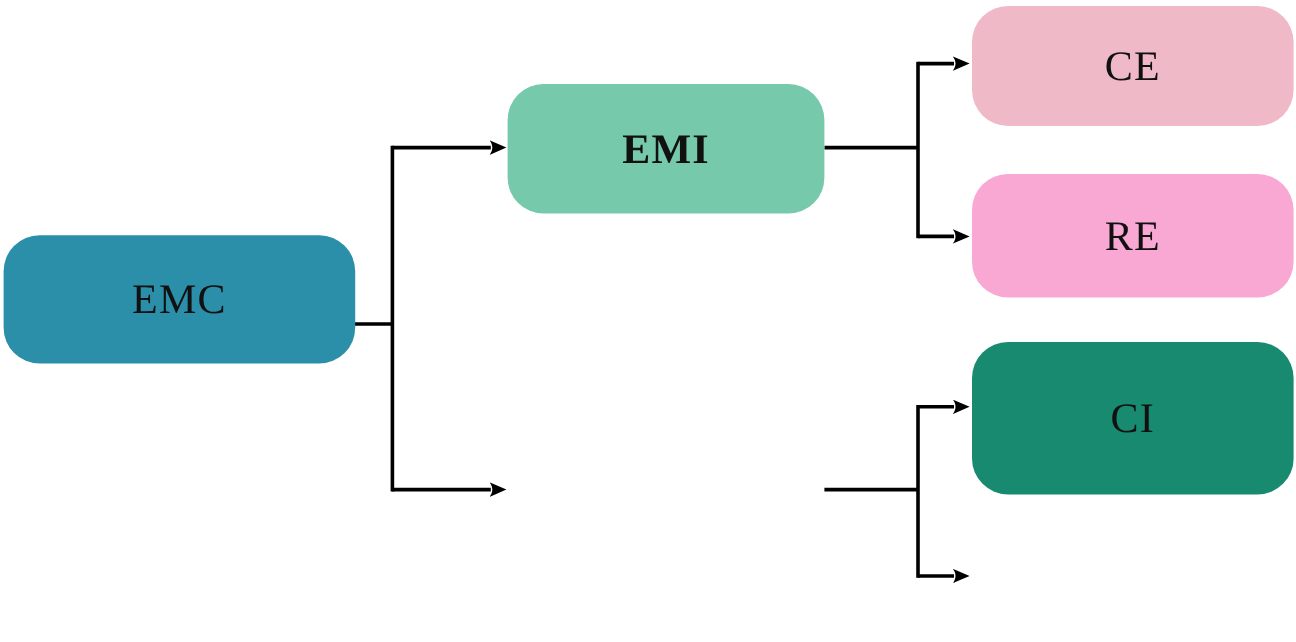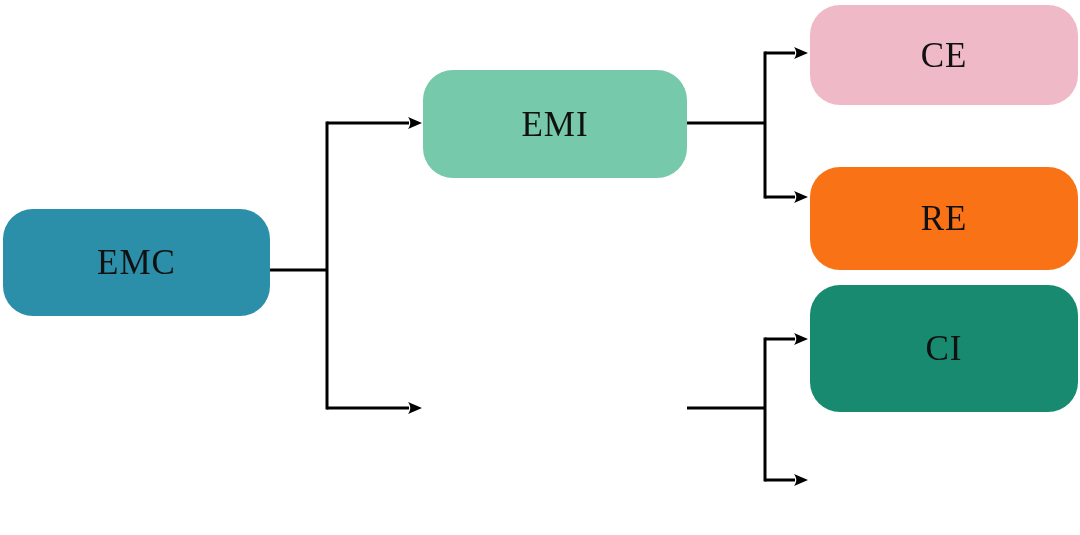--- a/index.html
+++ b/index.html
@@ -31,21 +31,21 @@
     justify-content: center;
     text-align: right;
   }
   .node .label {
     font-size: 35px;
     letter-spacing: 1px;
     color: #111111;
     line-height: 1;
     user-select: none;
   }
-  .node-emc { left: 3px;   top: 209px; width: 267px; height: 107px; }
+  .node-emc { left: 3px;   top: 196px; width: 293px; height: 107px; }
   .node-emi { left: 423px; top: 70px;  width: 264px; height: 108px; }
   .node-ems { left: 423px; top: 356px; width: 264px; height: 106px; }
   .node-ce  { left: 810px; top: 5px;   width: 268px; height: 100px; }
   .node-re  { left: 810px; top: 145px; width: 268px; height: 103px; }
   .node-ci  { left: 810px; top: 285px; width: 268px; height: 127px; }
   .node-ri  { left: 810px; top: 425px; width: 268px; height: 107px; }
 </style>
 </head>
 <body>
 
@@ -73,30 +73,30 @@
       <path d="M765,337.5 V481.5"></path>
       <path d="M765,339 H795" marker-end="url(#arrow)"></path>
       <path d="M765,480 H795" marker-end="url(#arrow)"></path>
     </g>
   </svg>
 
   <div class="node node-emc" style="background: rgb(43, 143, 169);">
     <span class="label">EMC</span>
   </div>
 
-  <div class="node node-emi" style="background: rgb(118, 201, 171);">
+  <div class="node node-emi" style="background: rgb(118, 201, 171); font-weight: bold;">
     <span class="label">EMI</span>
   </div>
 
 
   <div class="node node-ce" style="background: rgb(240, 185, 200);">
     <span class="label">CE</span>
   </div>
 
-  <div class="node node-re" style="background: #f97316; margin-top: 22px;">
+  <div class="node node-re" style="background: #f9a8d4;">
     <span class="label">RE</span>
   </div>
 
   <div class="node node-ci" style="background: rgb(23, 138, 112);">
     <span class="label">CI</span>
   </div>
 
 
 </div>
 

